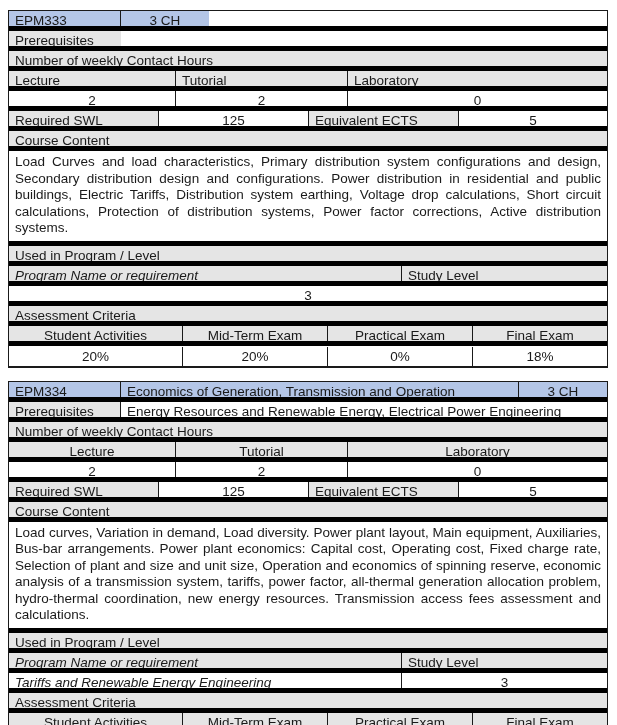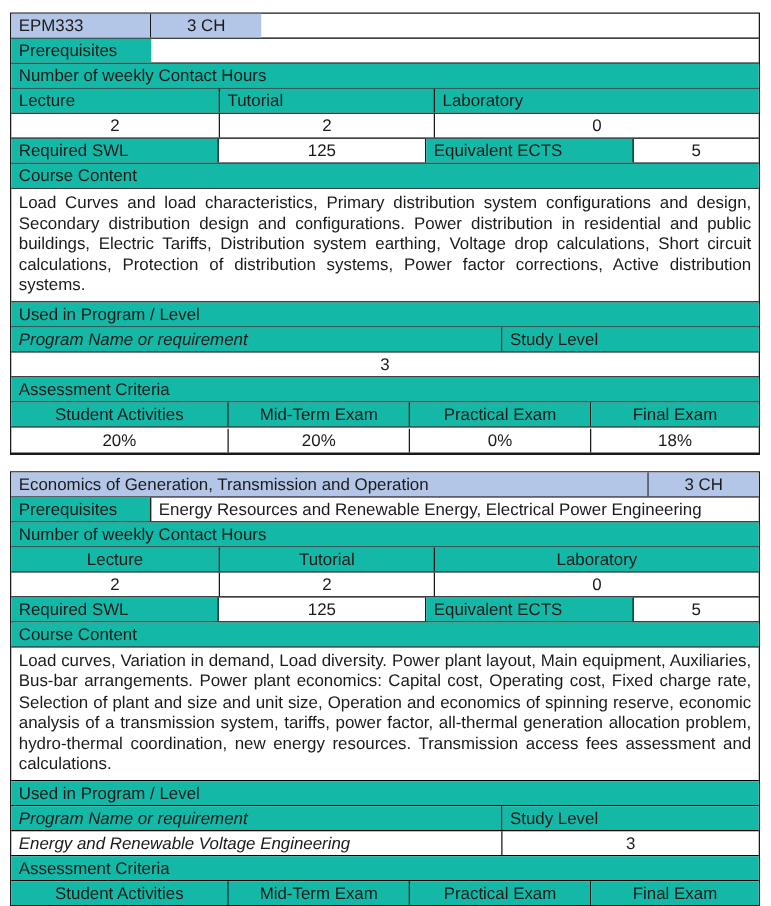--- a/index.html
+++ b/index.html
@@ -11,40 +11,40 @@
     font-size: 13.5px;
     color: #1a1a1a;
   }
   .course-table {
     width: 600px;
     border: 1px solid #1a1a1a;
     border-bottom-width: 2px;
     background: #fff;
   }
   .course-table + .course-table { margin-top: 13px; }
-  .row { display: flex; height: 20px; line-height: 19px; border-bottom: 1px solid #000000; }
+  .row { display: flex; height: 20px; line-height: 19px; border-bottom: 5px solid #000000; }
   .row:last-child { border-bottom: none; align-items: flex-end; }
   .row.auto { height: auto; }
   .cell {
     border-right: 1px solid #1a1a1a;
     padding: 0 6px;
     overflow: hidden;
     white-space: nowrap;
   }
   .cell:last-child { border-right: none; }
-  .green { background: #14b8a6; }
+  .green { background: #e5e5e5; }
   .blue  { background: #B4C6E7; }
   .center { text-align: center; padding: 0 2px; }
   .fill { flex: 1 1 auto; }
   
   .w-code  { width: 112px; }
   .w-ch    { width: 88px; }
   .w-l1    { width: 167px; }
   .w-l2    { width: 172px; }
-  .w-q     { width: 166px; }
+  .w-q     { width: 150px; }
   .w-prog  { width: 393px; font-style: italic; }
   .w-a1    { width: 174px; }
   .w-a2    { width: 145px; }
   .w-a3    { width: 145px; }
   .content-cell {
     white-space: normal;
     text-align: justify;
     padding: 3px 6px 4px 6px;
     line-height: 16.5px;
     width: 100%;
@@ -108,20 +108,21 @@
   <div class="row">
     <div class="cell w-a1 center">20%</div>
     <div class="cell w-a2 center">20%</div>
     <div class="cell w-a3 center">0%</div>
     <div class="cell fill center">18%</div>
   </div>
 </div>
 
 <div class="course-table">
   <div class="row">
+    <div class="cell blue w-code">EPM334</div>
     <div class="cell blue fill">Economics of Generation, Transmission and Operation</div>
     <div class="cell blue w-ch center">3 CH</div>
   </div>
   <div class="row">
     <div class="cell green w-code">Prerequisites</div>
     <div class="cell fill">Energy Resources and Renewable Energy, Electrical Power Engineering</div>
   </div>
   <div class="row">
     <div class="cell green fill">Number of weekly Contact Hours</div>
   </div>
@@ -148,21 +149,21 @@
     <div class="cell content-cell">Load curves, Variation in demand, Load diversity. Power plant layout, Main equipment, Auxiliaries, Bus-bar arrangements. Power plant economics: Capital cost, Operating cost, Fixed charge rate, Selection of plant and size and unit size, Operation and economics of spinning reserve, economic analysis of a transmission system, tariffs, power factor, all-thermal generation allocation problem, hydro-thermal coordination, new energy resources. Transmission access fees assessment and calculations.</div>
   </div>
   <div class="row">
     <div class="cell green fill">Used in Program / Level</div>
   </div>
   <div class="row">
     <div class="cell green w-prog">Program Name or requirement</div>
     <div class="cell green fill">Study Level</div>
   </div>
   <div class="row">
-    <div class="cell w-prog">Energy and Renewable Voltage Engineering</div>
+    <div class="cell w-prog">Tariffs and Renewable Energy Engineering</div>
     <div class="cell fill center">3</div>
   </div>
   <div class="row">
     <div class="cell green fill">Assessment Criteria</div>
   </div>
   <div class="row">
     <div class="cell green w-a1 center">Student Activities</div>
     <div class="cell green w-a2 center">Mid-Term Exam</div>
     <div class="cell green w-a3 center">Practical Exam</div>
     <div class="cell green fill center">Final Exam</div>

